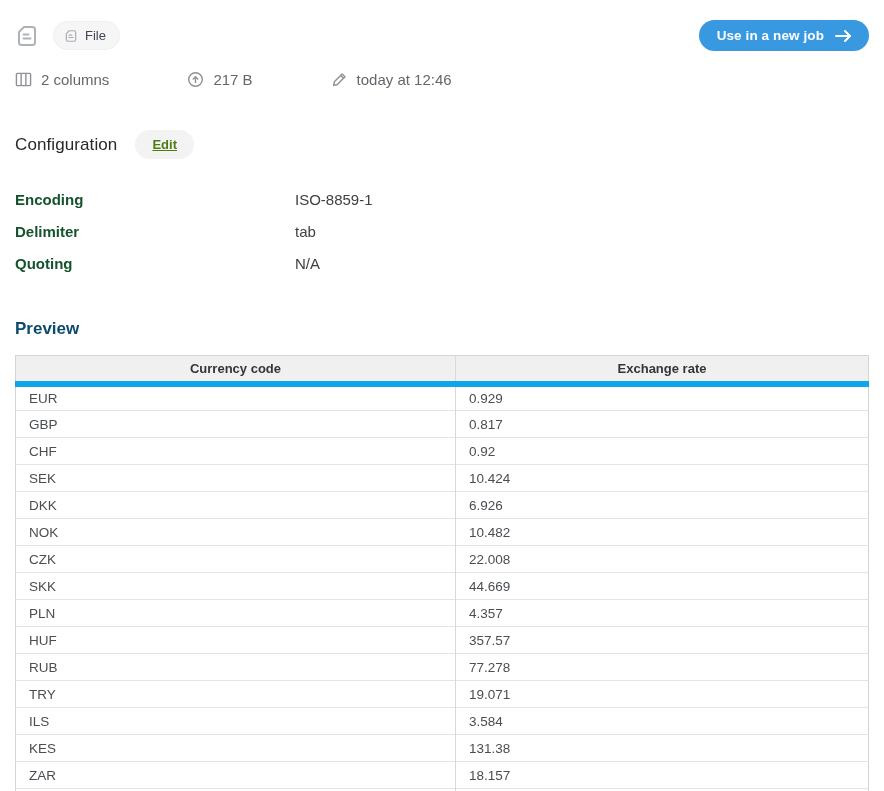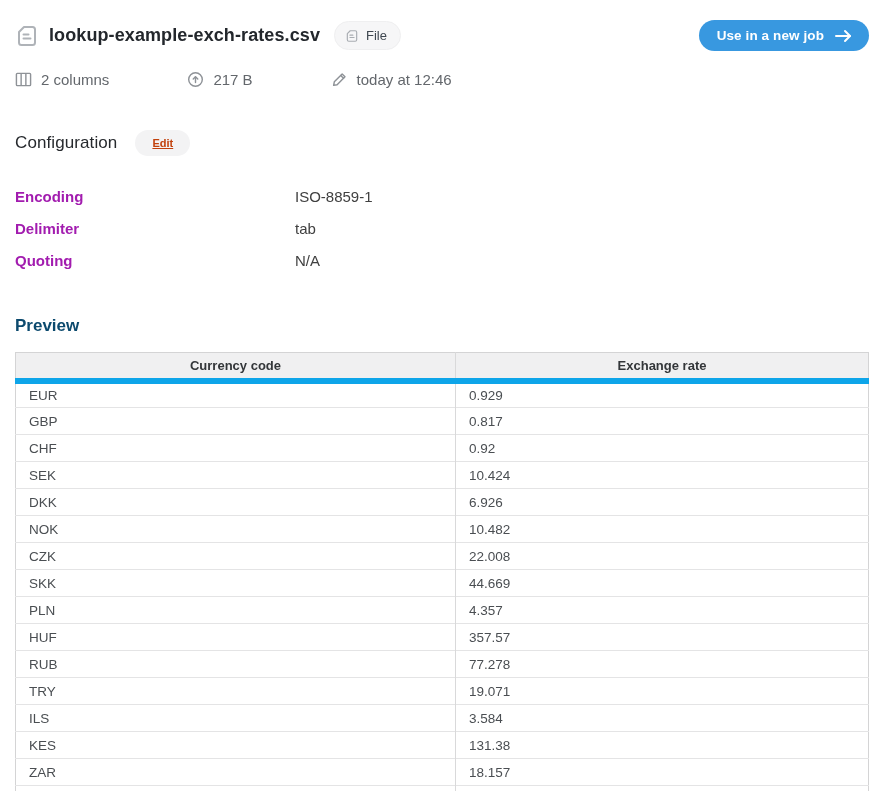--- a/index.html
+++ b/index.html
@@ -43,29 +43,29 @@
   .meta-item svg { width: 17px; height: 17px; }
 
   
   .section-heading-row { display: flex; align-items: center; margin-top: 42px; }
   .section-heading { font-size: 17px; font-weight: normal; color: #26292d; letter-spacing: 0.1px; }
   .edit-button {
     margin-left: 18px;
     background: #f3f3f4; border: none; border-radius: 16px;
     padding: 7px 17px;
     font-family: "Liberation Sans", sans-serif;
-    font-size: 11px; font-weight: bold; color: #c2410c;
+    font-size: 13px; font-weight: bold; color: #4d7c0f;
     cursor: pointer;
     text-decoration: underline;
   }
 
   
   .config-list { margin-top: 24px; }
   .config-row { display: flex; align-items: center; height: 32px; }
-  .config-label { width: 280px; font-size: 15px; font-weight: bold; color: #a21caf; }
+  .config-label { width: 280px; font-size: 15px; font-weight: bold; color: #14532d; }
   .config-value { font-size: 15px; color: #404040; }
 
   
   .preview-heading { margin-top: 40px; font-size: 17px; font-weight: bold; color: #0c4a6e; }
   .preview-table-wrap { margin-top: 16px; }
   table.preview-table {
     width: 100%;
     border-collapse: collapse;
     border: 1px solid #d4d4d5;
     font-size: 13.5px;
@@ -94,21 +94,20 @@
 <body>
 
 <div class="page">
 
   <div class="header-row">
     <svg class="file-icon-main" viewBox="0 0 24 24" fill="none" stroke="#afb3b8" stroke-width="2" stroke-linecap="round" stroke-linejoin="round">
       <path d="M9 3 H17.5 Q20 3 20 5.5 V18.5 Q20 21 17.5 21 H6.5 Q4 21 4 18.5 V8 Z"></path>
       <line x1="8.5" y1="10.5" x2="13.5" y2="10.5"></line>
       <line x1="8.5" y1="14.5" x2="15.5" y2="14.5"></line>
     </svg>
-    <div class="page-title">lookup-example-exch-rates.csv</div>
     <span class="type-badge">
       <svg viewBox="0 0 24 24" fill="none" stroke="#a9adb2" stroke-width="2" stroke-linecap="round" stroke-linejoin="round">
         <path d="M9 3 H17.5 Q20 3 20 5.5 V18.5 Q20 21 17.5 21 H6.5 Q4 21 4 18.5 V8 Z"></path>
         <line x1="8.5" y1="10.5" x2="13.5" y2="10.5"></line>
         <line x1="8.5" y1="14.5" x2="15.5" y2="14.5"></line>
       </svg>
       <span>File</span>
     </span>
     <button class="cta-button">
       <span>Use in a new job</span>

